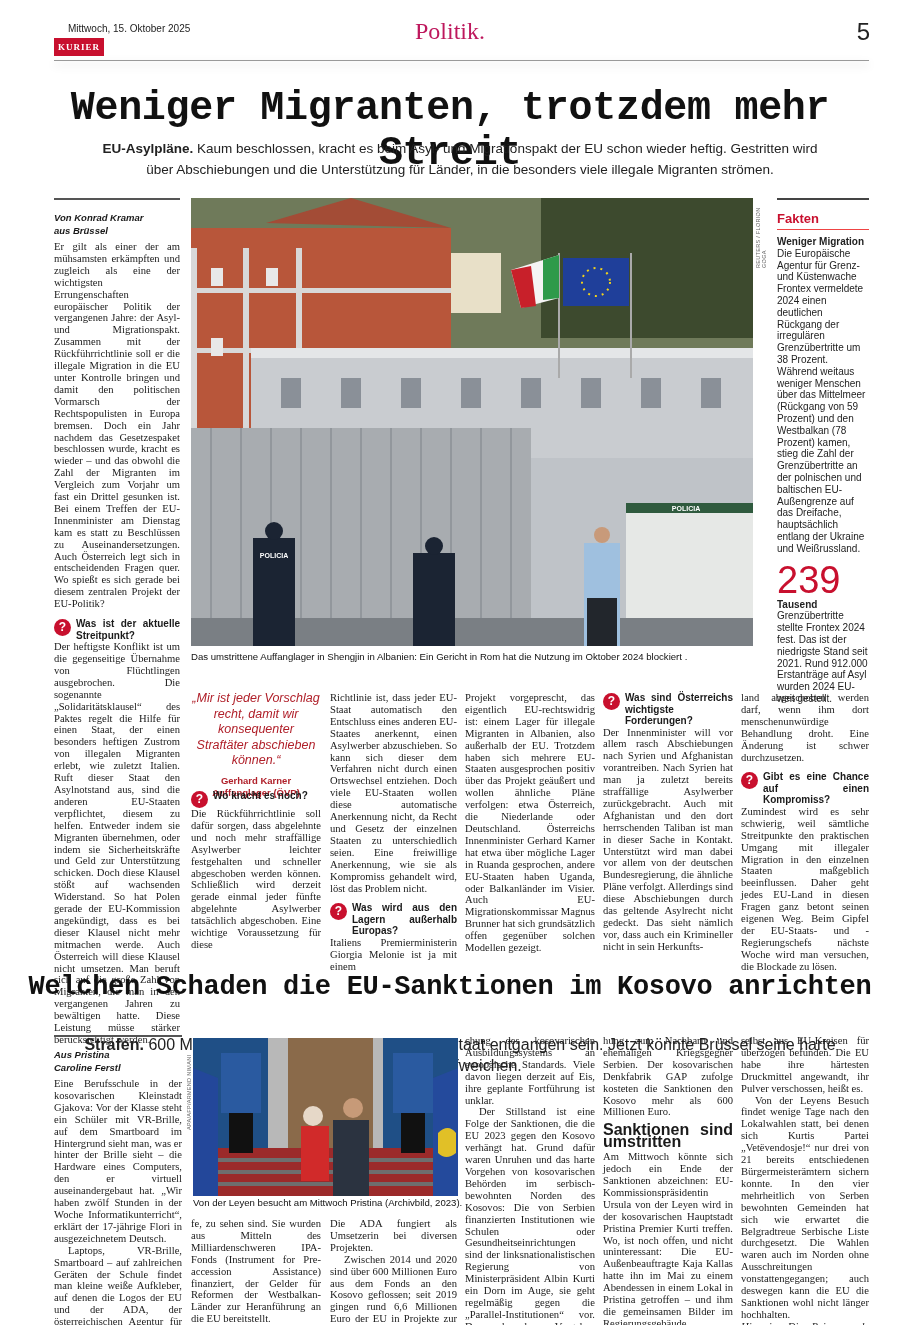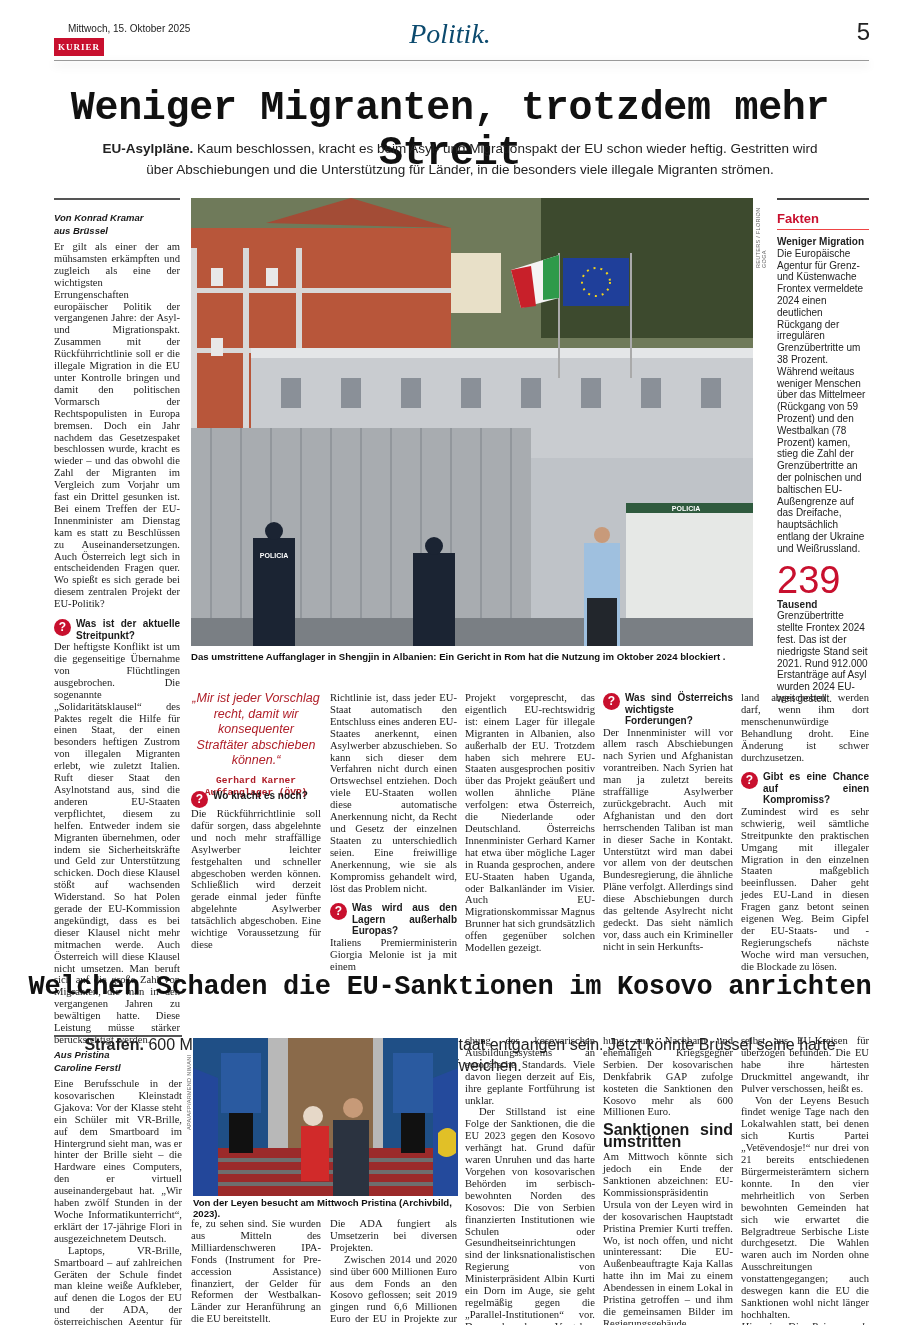--- a/index.html
+++ b/index.html
@@ -3,21 +3,21 @@
 <meta charset="utf-8">
 <style>
   * { box-sizing: border-box; margin: 0; padding: 0; }
   html, body { width: 900px; height: 1325px; background: #fff; overflow: hidden; }
   body { position: relative; font-family: "DejaVu Serif", serif; color: #1a1a1a; }
   .abs { position: absolute; }
 
   
   .hdr-date { left: 54px; top: 23px; font-size: 10px; font-family: "Liberation Sans", sans-serif; color: #222; padding-left: 14px; }
   .hdr-logo { left: 54px; top: 38px; background: #c8102e; color: #fff; font-family: "Liberation Serif", serif; font-size: 9px; letter-spacing: 1px; padding: 4px 4px; font-weight: bold; }
-  .hdr-section { left: 0; width: 900px; top: 18px; text-align: center; font-family: "Liberation Serif", serif; font-size: 28px; color: #0c4a6e; font-style: italic; }
+  .hdr-section { left: 0; width: 900px; top: 18px; text-align: center; font-family: "Liberation Serif", serif; font-size: 24px; color: #be185d; }
   .hdr-page { right: 30px; top: 18px; font-family: "Liberation Sans", sans-serif; font-size: 24px; color: #222; }
   .hdr-rule { left: 54px; width: 815px; top: 60px; height: 1px; background: #999; box-shadow: 0 4px 8px rgba(0,0,0,0.25); }
 
   
   .headline { left: 0; width: 900px; text-align: center; font-family: Liberation Mono, monospace; font-weight: bold; color: #111; letter-spacing: -0.3px; }
   .h1 { top: 86px; font-size: 40px; }
   .deck { left: 100px; width: 720px; text-align: center; font-family: "Liberation Sans", sans-serif; font-size: 13.5px; line-height: 21px; color: #222; }
   .deck b { font-weight: bold; }
   .deck1 { top: 138px; }
 
@@ -25,32 +25,32 @@
   .col { font-family: "Liberation Serif", serif; font-size: 10.6px; line-height: 11.9px; text-align: justify; color: #1a1a1a; hyphens: manual; }
   .byline { font-family: "Liberation Sans", sans-serif; font-style: italic; font-weight: bold; font-size: 9.5px; line-height: 13px; margin-bottom: 4px; }
   .topline { border-top: 2px solid #555; padding-top: 11px; }
   .qhead { display: flex; align-items: flex-start; margin-top: 8px; }
   .qicon { flex: 0 0 17px; width: 17px; height: 17px; border-radius: 50%; background: #c8102e; color: #fff; font-family: "Liberation Sans", sans-serif; font-weight: bold; font-size: 12px; line-height: 17px; text-align: center; margin-right: 5px; margin-top: 1px; }
   .qtext { font-family: "Liberation Sans", sans-serif; font-weight: bold; font-size: 10px; line-height: 11.5px; }
   .indent { text-indent: 14px; }
 
   
   .photo1 { left: 191px; top: 198px; width: 562px; height: 448px; overflow: hidden; background: #8a8f94; }
-  .cap { font-family: "Liberation Sans", sans-serif; font-weight: bold; font-size: 9.6px; color: #111; }
+  .cap { font-family: "Liberation Sans", sans-serif; font-weight: normal; font-size: 9.6px; color: #111; }
   .credit { font-family: "Liberation Sans", sans-serif; font-size: 5.5px; color: #666; writing-mode: vertical-rl; transform: rotate(180deg); letter-spacing: 0.3px; }
 
   
   .facts-title { font-family: "Liberation Sans", sans-serif; font-weight: bold; font-size: 13px; color: #c8102e; }
   .facts { font-family: "Liberation Sans", sans-serif; font-size: 10px; line-height: 11.8px; color: #222; }
   .facts b { font-weight: bold; }
   .bignum { font-family: "Liberation Sans", sans-serif; font-size: 38px; color: #c8102e; line-height: 38px; }
 
   
   .quote { font-family: "Liberation Sans", sans-serif; font-style: italic; font-size: 12.5px; line-height: 15.5px; color: #b0202a; text-align: center; }
-  .quote-src { font-family: Liberation Mono, monospace; font-weight: bold; font-size: 9.5px; line-height: 12px; color: #b0202a; text-align: center; }
+  .quote-src { font-family: Liberation Sans, sans-serif; font-weight: bold; font-size: 9.5px; line-height: 12px; color: #b0202a; text-align: center; }
 
   .subhead { font-family: "Liberation Sans", sans-serif; font-weight: bold; font-size: 16px; margin: 6px 0 3px 0; }
   .italic { font-style: italic; }
 </style>
 </head>
 <body>
 
 <div class="abs hdr-date">Mittwoch, 15. Oktober 2025</div>
 <div class="abs hdr-logo">KURIER</div>
 <div class="abs hdr-section">Politik.</div>

